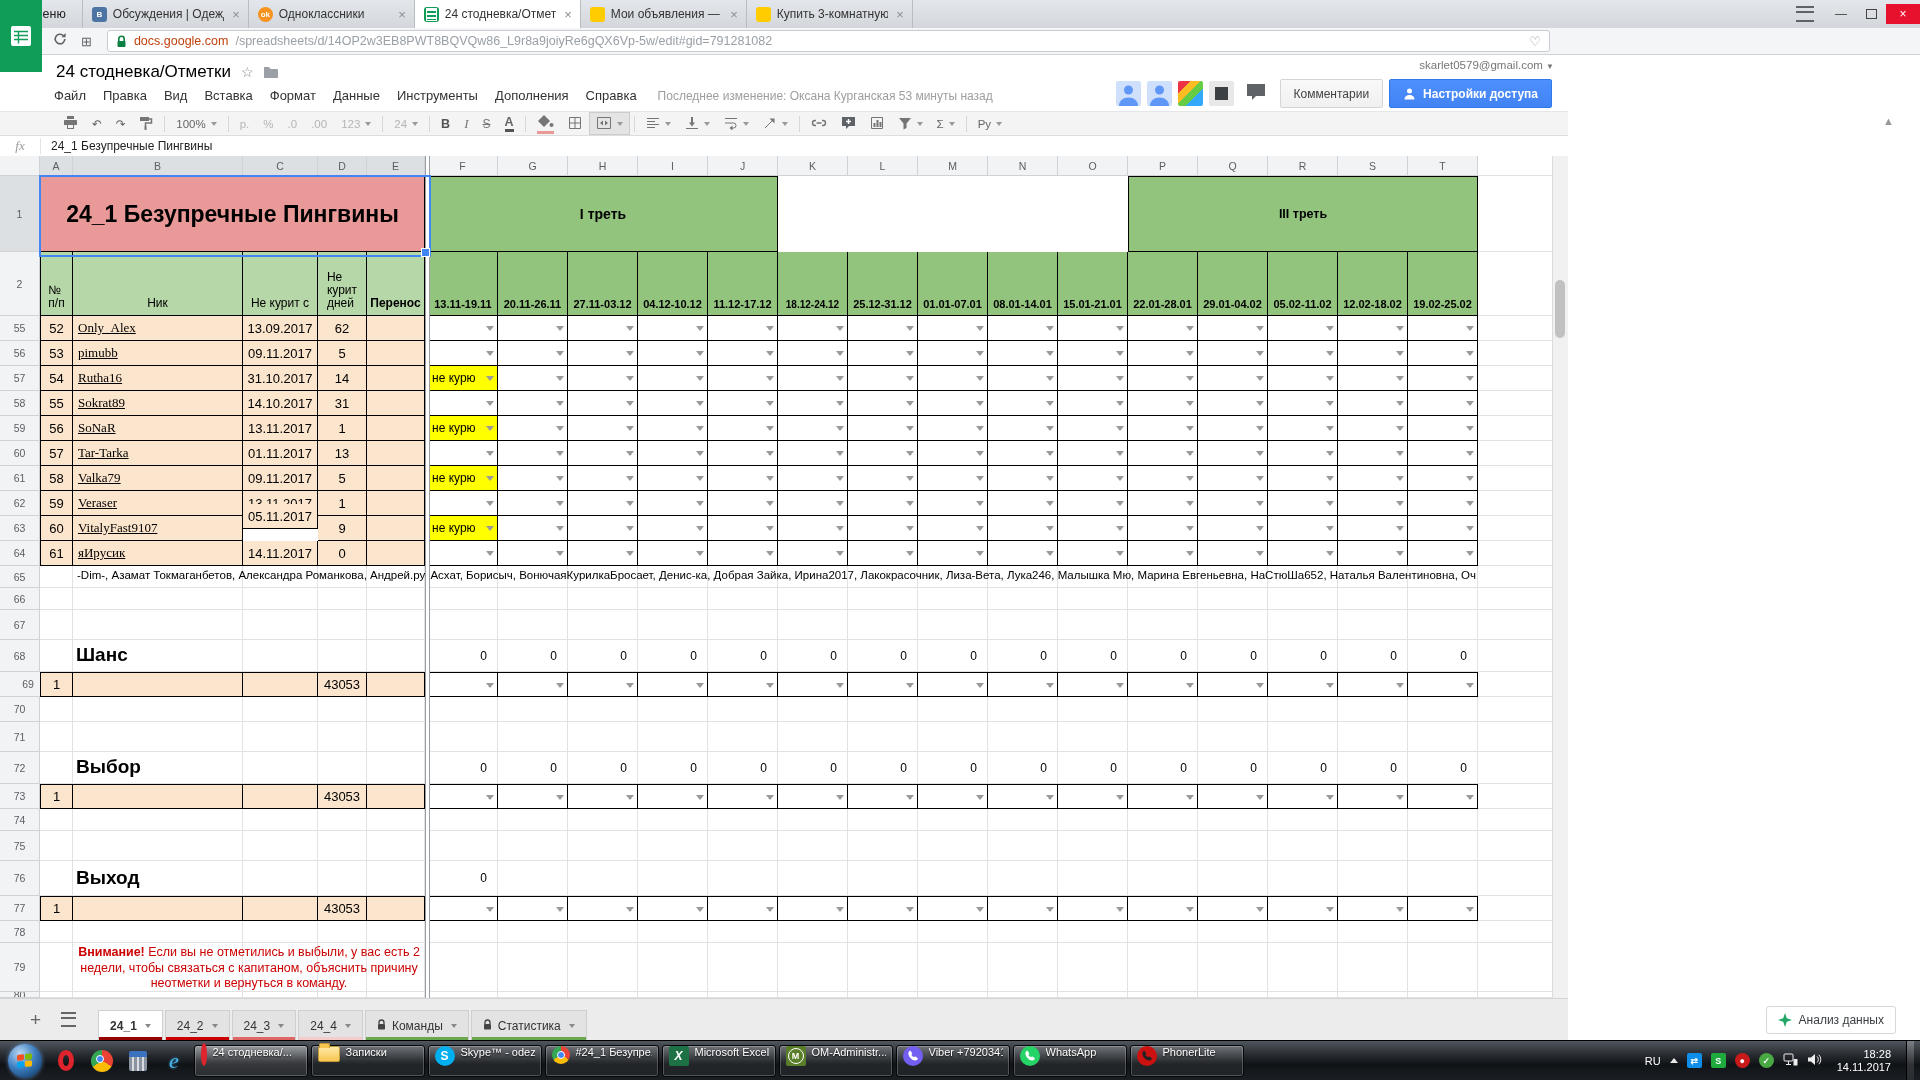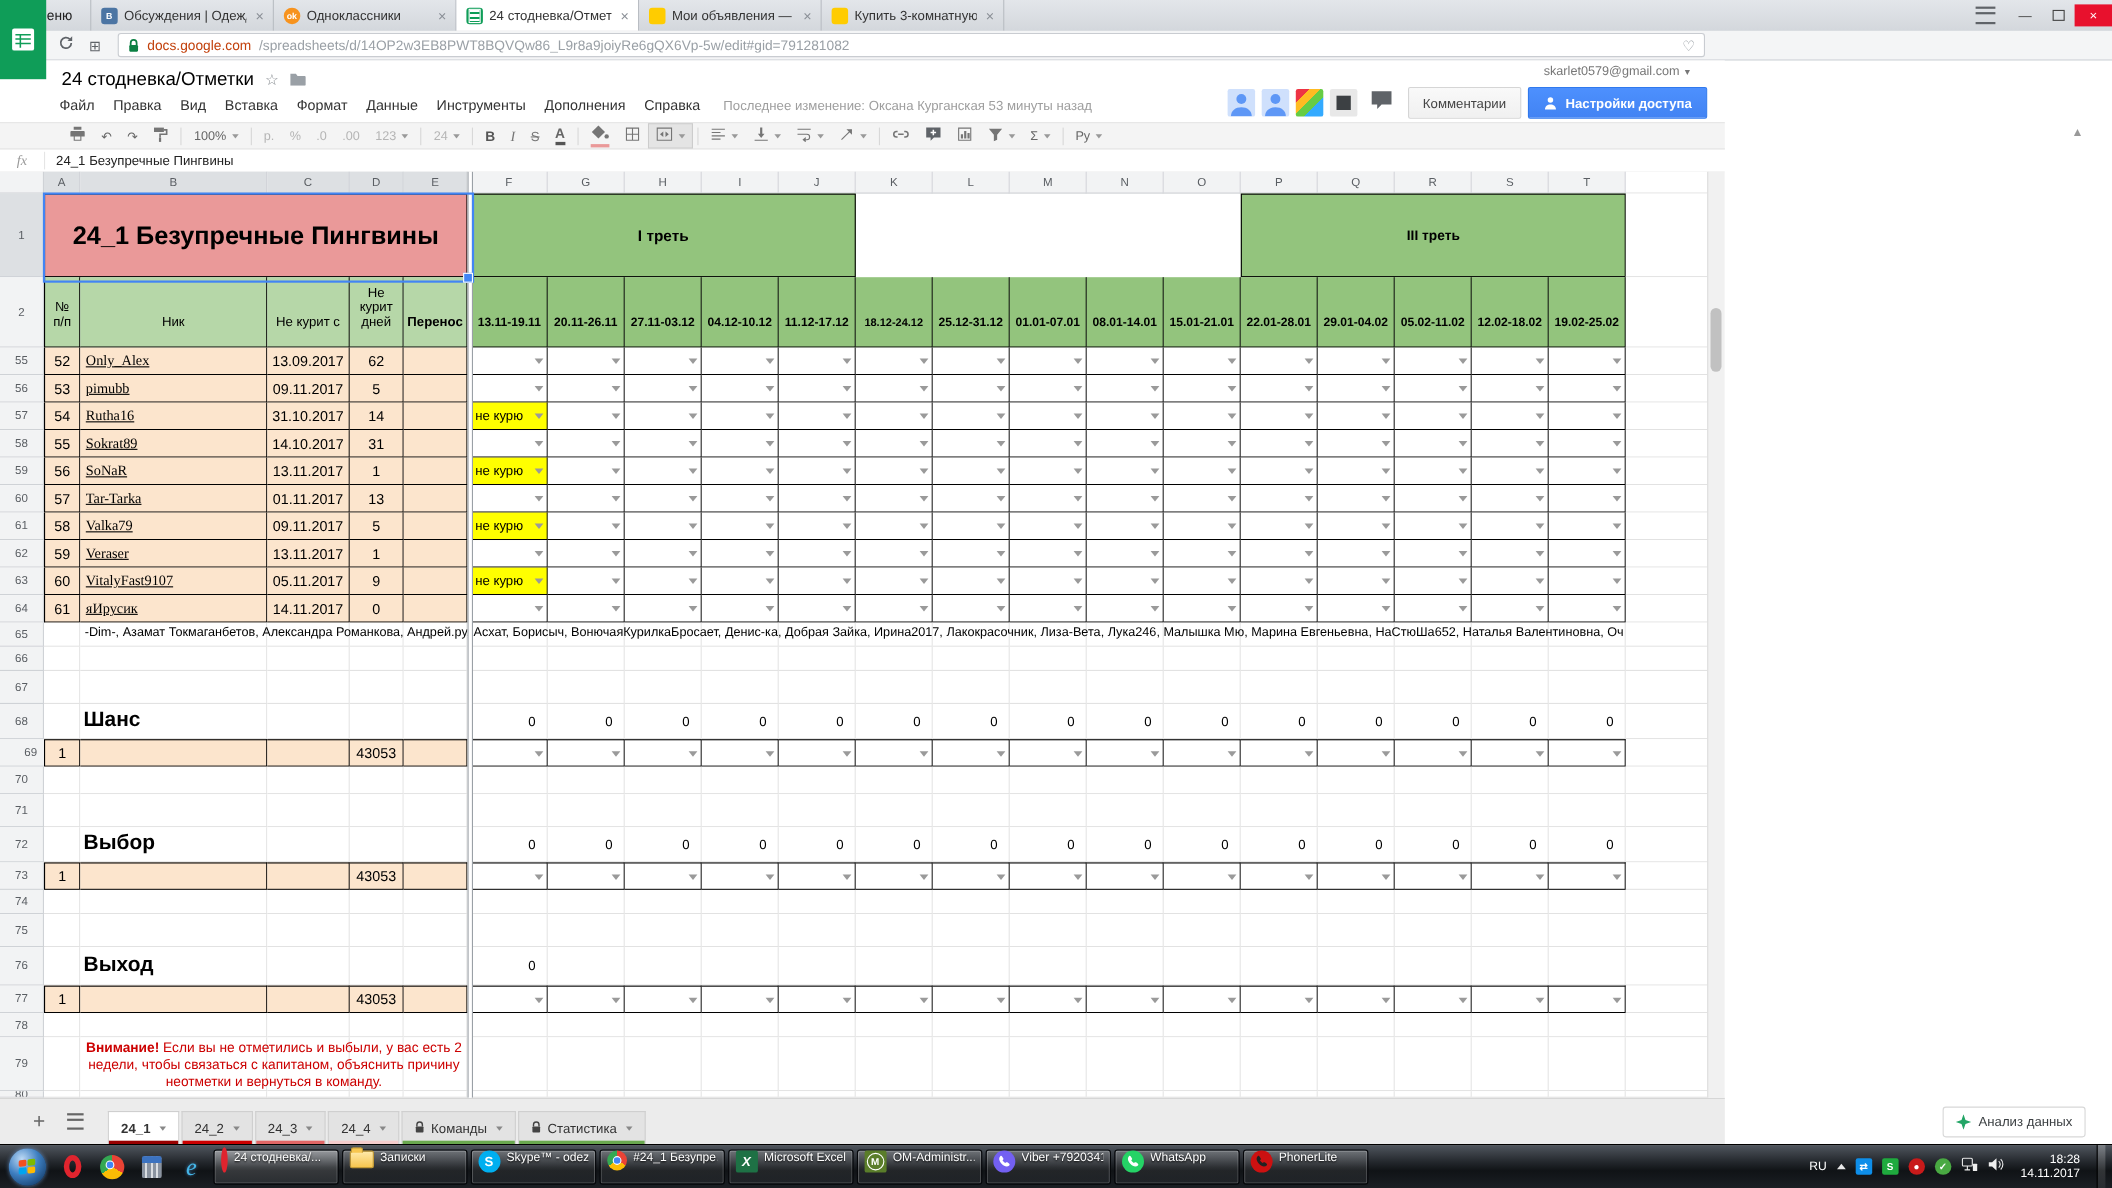--- a/index.html
+++ b/index.html
@@ -48,21 +48,21 @@
 
   
   #docheader{position:absolute;left:0;top:55px;width:1568px;height:56px;background:#fff;}
   #logo{position:absolute;left:0;top:0;width:42px;height:72px;background:#0f9d58;z-index:6;
         display:flex;align-items:center;justify-content:center;}
   .dtitle{position:absolute;left:56px;top:7px;font-size:17px;color:#000;display:flex;gap:10px;align-items:center;}
   .dstar{color:#80868b;font-size:14px;}
   #menurow{position:absolute;left:54px;top:33px;display:flex;align-items:center;font-size:13px;color:#333;}
   #menurow .mi{margin-right:17px;}
   .lastedit{color:#9e9e9e;font-size:12px;margin-left:4px;}
-  .hdr-email{position:absolute;right:30px;top:4px;font-size:11.5px;color:#777;text-align:right;}
+  .hdr-email{position:absolute;right:14px;top:4px;font-size:11.5px;color:#777;text-align:right;}
   .hdr-actions{position:absolute;right:16px;top:24px;display:flex;align-items:center;gap:6px;}
   .avatar{width:25px;height:25px;border-radius:2px;position:relative;overflow:hidden;}
   .avatar.blue{background:#cfe0fc;}
   .avatar.nyan{background:linear-gradient(135deg,#e34 0 25%,#fb2 25% 45%,#6c4 45% 65%,#3af 65% 100%);}
   .avatar.darksq{background:#e8e8e8;display:flex;align-items:center;justify-content:center;}
   .avatar.darksq i{width:13px;height:13px;background:#3c4043;display:block;}
   .cmtbubble{margin:0 8px 0 6px;}
   .btn-comments{height:27px;padding:0 13px;border:1px solid #d5d5d5;border-radius:2px;
       background:linear-gradient(#f9f9f9,#f0f0f0);font-size:12px;color:#444;display:flex;align-items:center;}
   .btn-share{height:27px;padding:0 13px;border:1px solid #3079ed;border-radius:2px;
@@ -102,21 +102,21 @@
   .c.hdrg.sel{background:#dde0e3;}
   .c.noR{border-right:none;}
   .c.blk{border-right:1px solid #000;border-bottom:1px solid #000;}
   .c.blkL{border-left:1px solid #000;}
   .c.blkT{border-top:1px solid #000;}
   .c.tan{background:#fce5cd;}
   .c.grnD{background:#93c47d;}
   .c.grnL{background:#b6d7a8;}
   .c.yel{background:#ffff00;}
   .c.ctr{display:flex;align-items:center;justify-content:center;}
-  .c.bot{display:flex;align-items:flex-end;justify-content:center;padding-bottom:16px;text-align:center;}
+  .c.bot{display:flex;align-items:flex-end;justify-content:center;padding-bottom:5px;text-align:left;}
   .c.zero{display:flex;align-items:center;justify-content:flex-end;padding-right:10px;font-size:12px;}
   .nick{font-family:"Liberation Serif",serif;text-decoration:underline;padding-left:5px;
         display:flex;align-items:center;}
   .dd{position:absolute;right:3px;top:50%;margin-top:-2px;width:0;height:0;
       border-left:4px solid transparent;border-right:4px solid transparent;border-top:5px solid #9a9a9a;}
   .marktxt{font-size:12px;padding-left:4px;display:flex;align-items:center;height:100%;}
   .fdiv{position:absolute;top:0;width:3px;background:#fff;border-left:1px solid #9aa0a6;
         border-right:1px solid #9aa0a6;z-index:4;}
   .selbox{position:absolute;border:2px solid #4285f4;z-index:5;pointer-events:none;}
   .selhandle{position:absolute;width:7px;height:7px;background:#4285f4;border:1px solid #fff;z-index:6;}
@@ -967,21 +967,21 @@
       </div>
       <div class="c blk" style="left: 1338px; top: 335px; width: 70px; height: 25px; position: absolute;">
         <span class="dd"></span>
       </div>
       <div class="c blk" style="left: 1408px; top: 335px; width: 70px; height: 25px; position: absolute;">
         <span class="dd"></span>
       </div>
       <div class="c noR" style="left: 1478px; top: 335px; width: 75px; height: 25px;"></div>
       <div class="c tan blk blkL ctr" style="left: 40px; top: 360px; width: 33px; height: 25px;">60</div>
       <div class="c tan blk nick" style="left: 73px; top: 360px; width: 170px; height: 25px;">VitalyFast9107</div>
-      <div class="c tan blk ctr" style="left: 243px; top: 360px; width: 75px; height: 25px;">05.11.2017</div>
+      <div class="c tan blk ctr" style="left: 243px; top: 348px; width: 75px; height: 25px;">05.11.2017</div>
       <div class="c tan blk ctr" style="left: 318px; top: 360px; width: 49px; height: 25px;">9</div>
       <div class="c tan blk" style="left: 367px; top: 360px; width: 58px; height: 25px;"></div>
       <div class="c yel blk" style="left: 428px; top: 360px; width: 70px; height: 25px; position: absolute;">
         <span class="marktxt">не курю</span>
         <span class="dd"></span>
       </div>
       <div class="c blk" style="left: 498px; top: 360px; width: 70px; height: 25px; position: absolute;">
         <span class="dd"></span>
       </div>
       <div class="c blk" style="left: 568px; top: 360px; width: 70px; height: 25px; position: absolute;">

